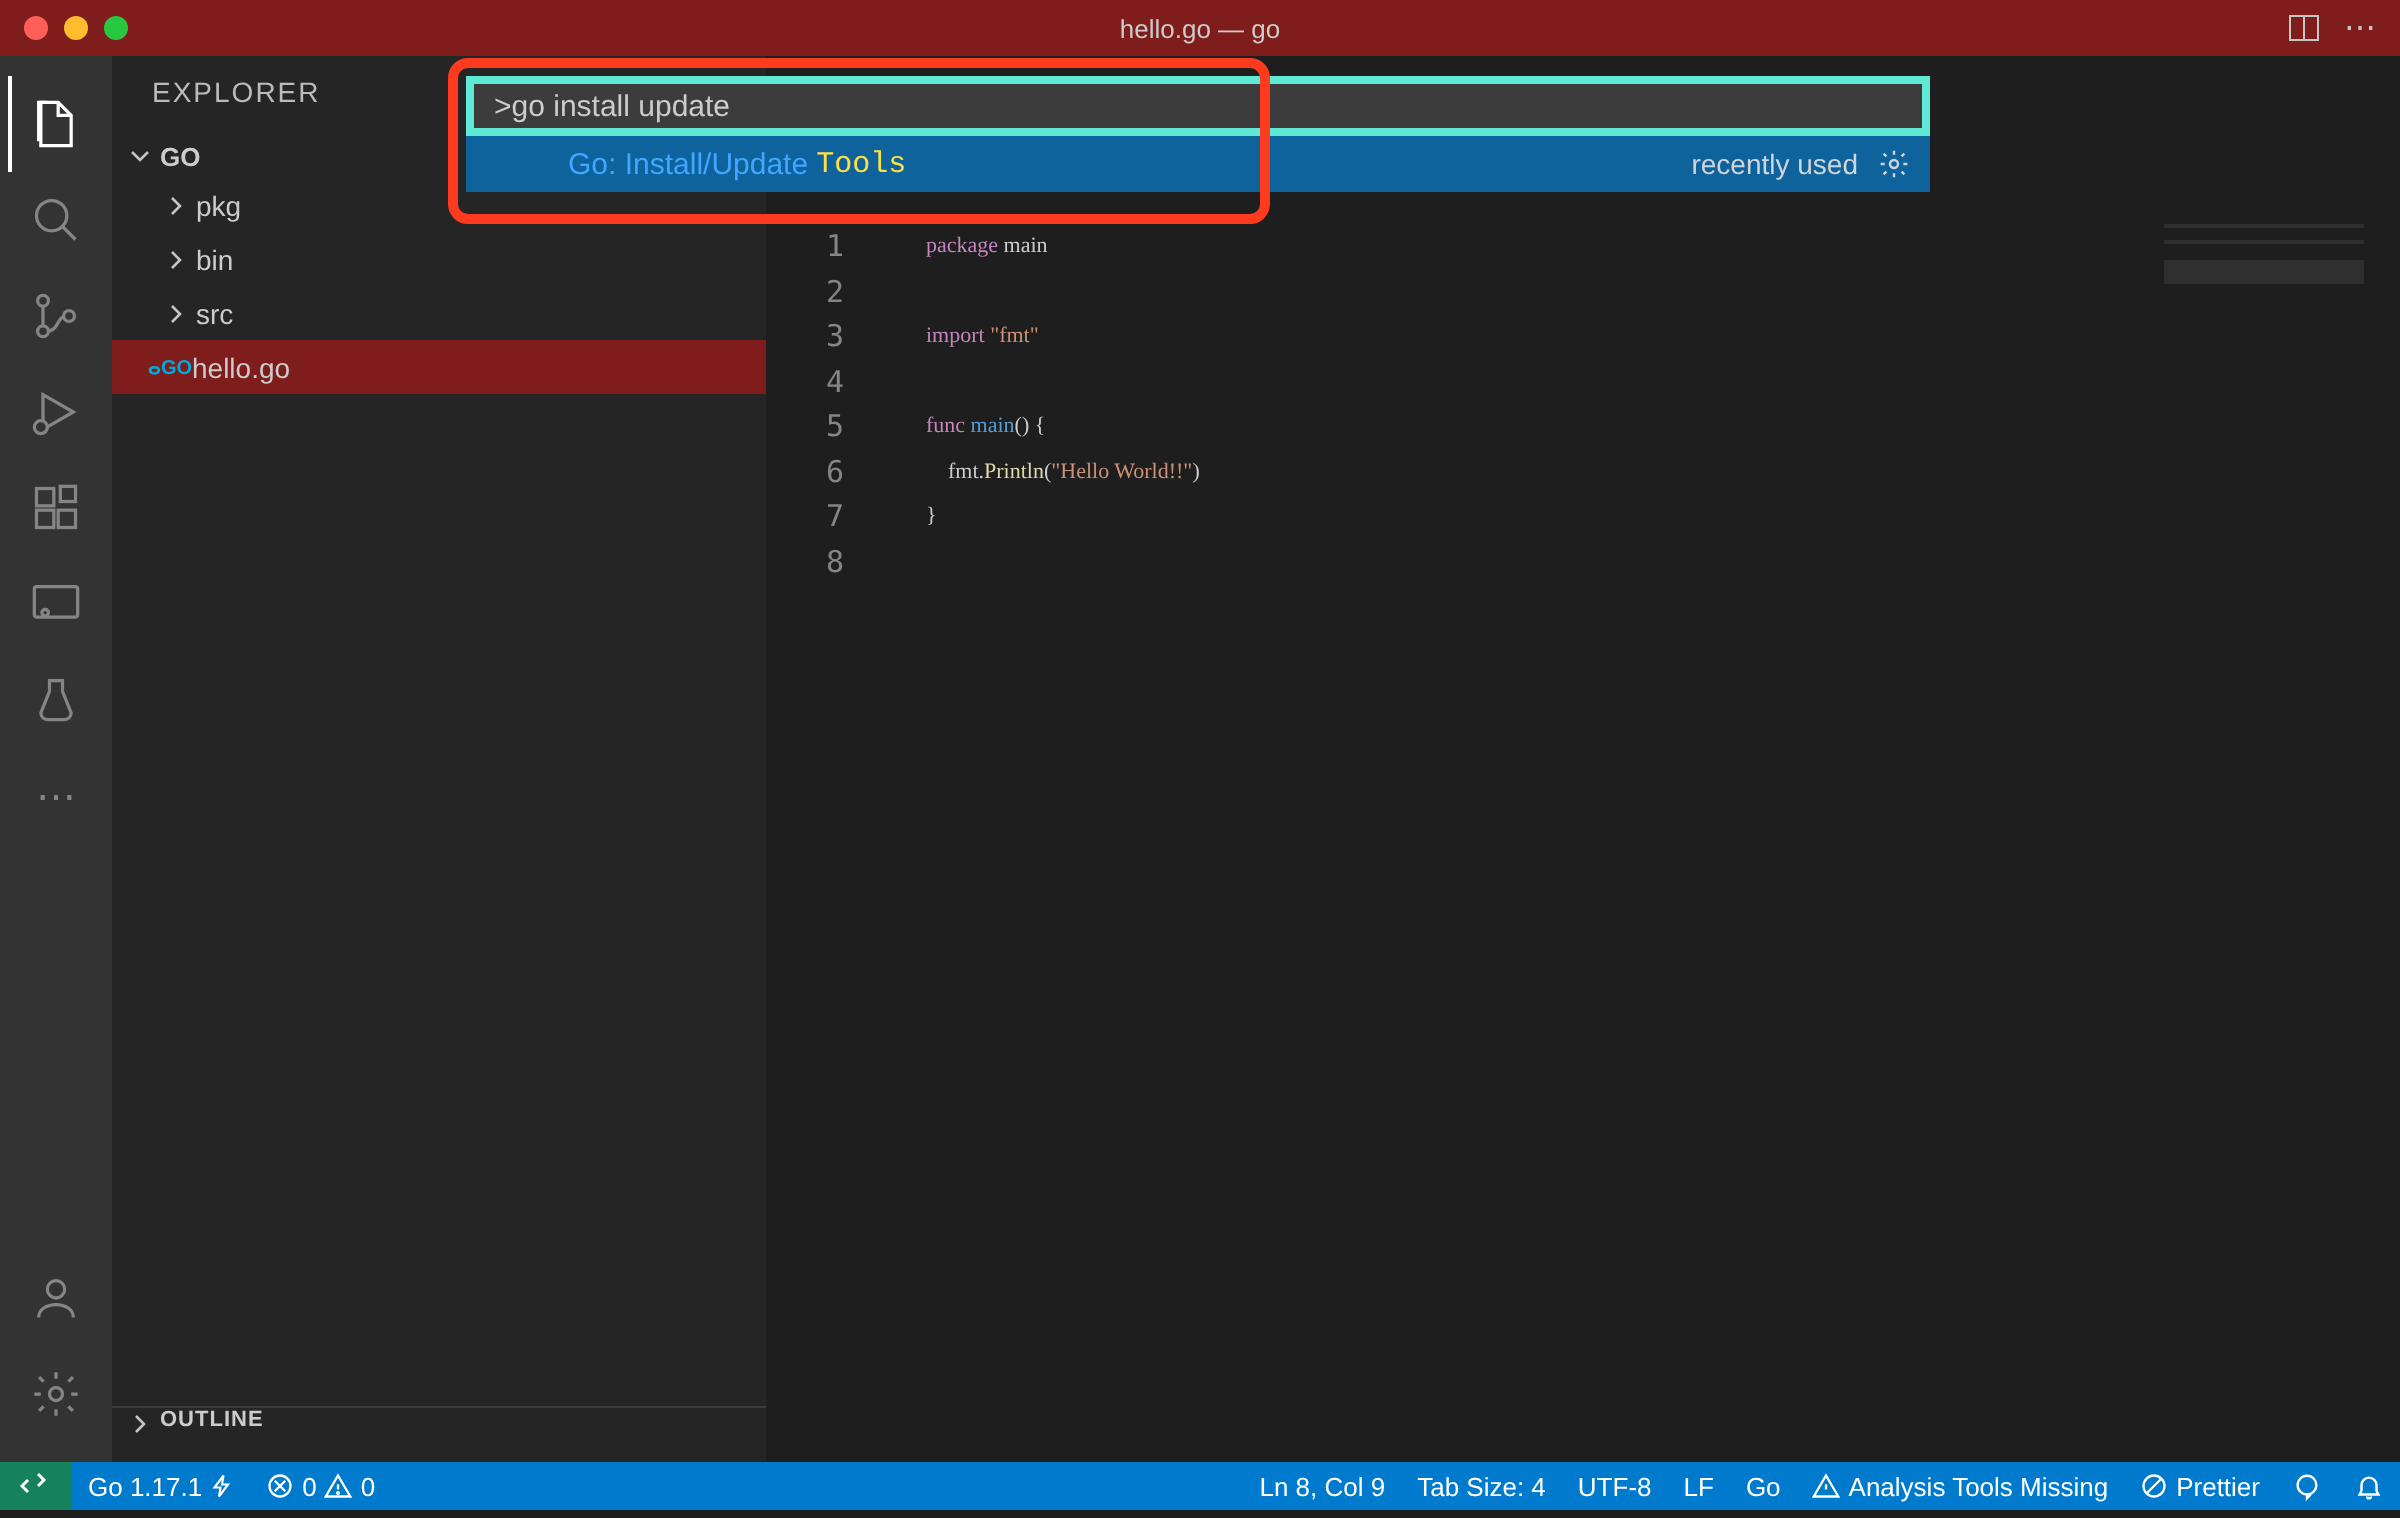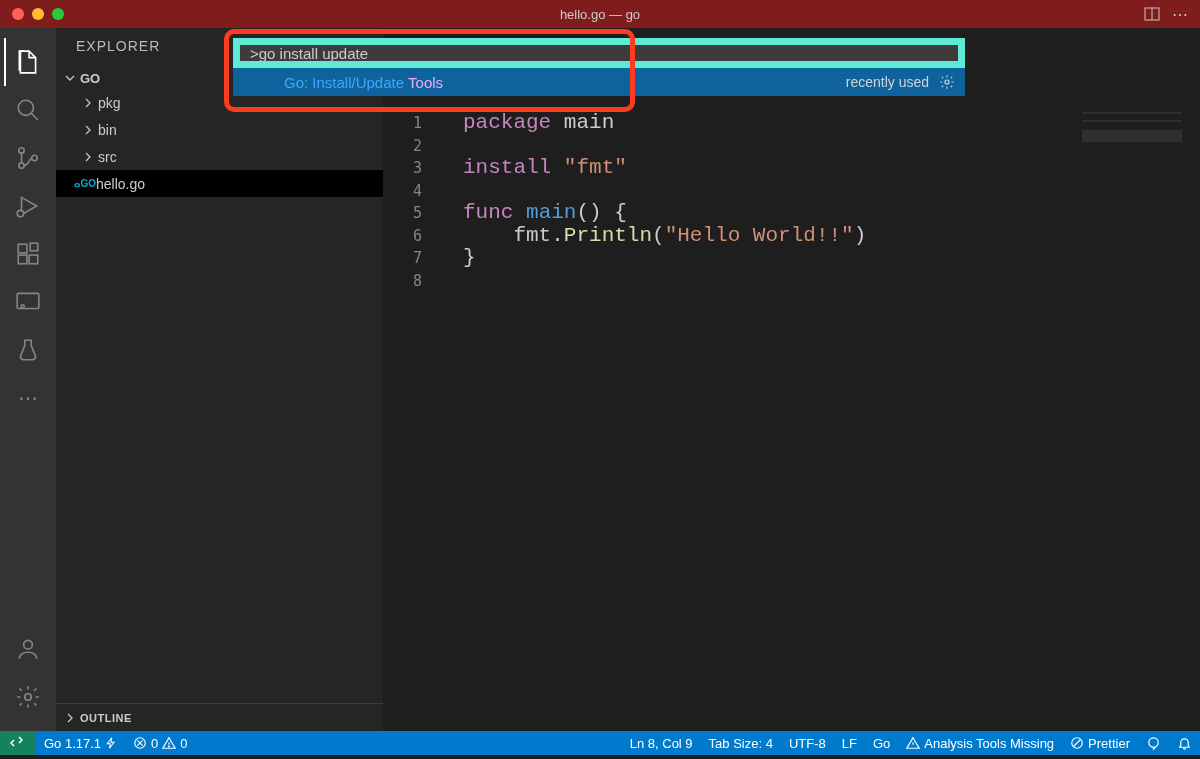--- a/index.html
+++ b/index.html
@@ -20,42 +20,42 @@
 .activity-icon { width: 48px; height: 48px; display: flex; align-items: center; justify-content: center; cursor: pointer; color: #858585; position: relative; }
 .activity-icon.active { color: #ffffff; }
 .activity-icon.active::before { content: ''; position: absolute; left: 0; top: 0; width: 2px; height: 100%; background: #ffffff; }
 .activity-bottom { margin-top: auto; margin-bottom: 10px; display:flex; flex-direction:column; align-items:center;}
 
 .explorer { width: 327px; background: #252526; display: flex; flex-direction: column; }
 .explorer-header { height: 35px; display: flex; align-items: center; padding-left: 20px; font-size: 14px; letter-spacing: 1px; color: #bbbbbb; }
 .tree-section { padding: 4px 0; }
 .tree-header { display: flex; align-items: center; height: 22px; padding-left: 6px; font-size: 13px; font-weight: bold; cursor: pointer; }
 .tree-item { display: flex; align-items: center; height: 27px; padding-left: 24px; font-size: 14px; cursor: pointer; }
-.tree-item.active { background: #000000; }
+.tree-item.active { background: #7f1d1d; }
 .outline-section { margin-top: auto; border-top: 0 solid #3c3c3c; }
-.outline-hdr { display: flex; align-items: center; height: 28px; padding-left: 6px; font-size: 11px; font-weight: bold; letter-spacing: 0.5px; cursor: pointer; border-top: 1px solid #3c3c3c;}
+.outline-hdr { display: flex; height: 28px; padding-left: 6px; font-size: 11px; font-weight: bold; letter-spacing: 0.5px; cursor: pointer; border-top: 1px solid #3c3c3c;}
 
 .chevron { width: 16px; height: 16px; display: inline-flex; align-items: center; justify-content: center; margin-right: 2px; }
 .go-icon { width: 18px; display: inline-flex; margin-right: 4px; color: #00acd7; font-size: 10px; font-weight: bold;}
 
 .editor-area { flex: 1; background: #1e1e1e; position: relative; }
 .gutter-col { position: absolute; left: 0; top: 84px; width: 55px; text-align: right; color: #858585; font-family: Menlo, monospace; font-size: 15px; line-height: 22.5px; padding-right: 16px;}
-.code-col { position: absolute; left: 80px; top: 84px; font-family: Liberation Mono, monospace; font-size: 21px; line-height: 22.5px; }
+.code-col { position: absolute; left: 80px; top: 84px; font-family: Liberation Serif, serif; font-size: 11px; line-height: 22.5px; }
 .code-col .ln {white-space: pre;}
 .kw { color: #c586c0; }
 .id { color: #dcdcaa; }
 .fn { color: #569cd6; }
 .str { color: #ce9178; }
 
 .command-palette { position: absolute; left: 233px; top: 38px; width: 732px; z-index: 100; }
-.palette-input { width: 100%; height: 30px; background: #3c3c3c; border: 7px solid #5eead4; color: #cccccc; font-size: 15px; padding: 4px 10px; font-family: inherit; outline: none; }
+.palette-input { width: 100%; height: 30px; background: #3c3c3c; border: 4px solid #5eead4; color: #cccccc; font-size: 15px; padding: 4px 10px; font-family: inherit; outline: none; }
 .palette-item { height: 28px; background: #0e639c; display: flex; align-items: center; padding: 0 10px; font-size: 15px; color: #ffffff; justify-content: space-between; }
 .pi-left { display:flex; gap:0;margin-left:41px;}
 .pi-main { color: #40a6ff; font-weight: 500; }
-.pi-suffix { color: #f0abfc; margin-left: 4px;}
+.pi-suffix { color: #fde047; margin-left: 4px; font-family: Liberation Mono, monospace;}
 .pi-right { display: flex; align-items: center; gap: 10px; color: #cfd5db; font-size: 14px;}
 .highlight-box { position: absolute; left: 224px; top: 29px; width: 411px; height: 83px; border: 5px solid #ff3b1f; border-radius: 10px; z-index: 101; pointer-events: none;}
 
 .minimap { position: absolute; right: 18px; top: 84px; width: 100px; height: 60px; background: linear-gradient(#3a3a3a 0 2px, transparent 2px 8px, #3a3a3a 8px 10px, transparent 10px 18px, #3a3a3a 18px 30px, transparent 30px); opacity: 0.6;}
 
 .status-bar { height: 24px; background: #007acc; display: flex; align-items: center; font-size: 13px; color: #ffffff; }
 .sb-remote { width: 36px; height: 100%; background: #16825d; display: flex; align-items: center; justify-content: center; }
 .sb-item { padding: 0 8px; display: flex; align-items: center; gap: 4px; cursor: pointer; height:100%; }
 .sb-right { margin-left: auto; display: flex; }
 svg { display: block; }
@@ -207,21 +207,21 @@
       <div>3</div>
       <div>4</div>
       <div>5</div>
       <div>6</div>
       <div>7</div>
       <div>8</div>
     </div>
     <div class="code-col">
       <div class="ln"><span class="kw">package</span><span> main</span></div>
       <div class="ln">&nbsp;</div>
-      <div class="ln"><span class="kw">install</span><span class="str"> "fmt"</span></div>
+      <div class="ln"><span class="kw">import</span><span class="str"> "fmt"</span></div>
       <div class="ln">&nbsp;</div>
       <div class="ln"><span class="kw">func</span><span class="fn"> main</span><span>() {</span></div>
       <div class="ln"><span>    fmt.</span><span class="id">Println</span><span>(</span><span class="str">"Hello World!!"</span><span>)</span></div>
       <div class="ln">}</div>
       <div class="ln">&nbsp;</div>
     </div>
     <div class="minimap"></div>
   </div>
 </div>
 

